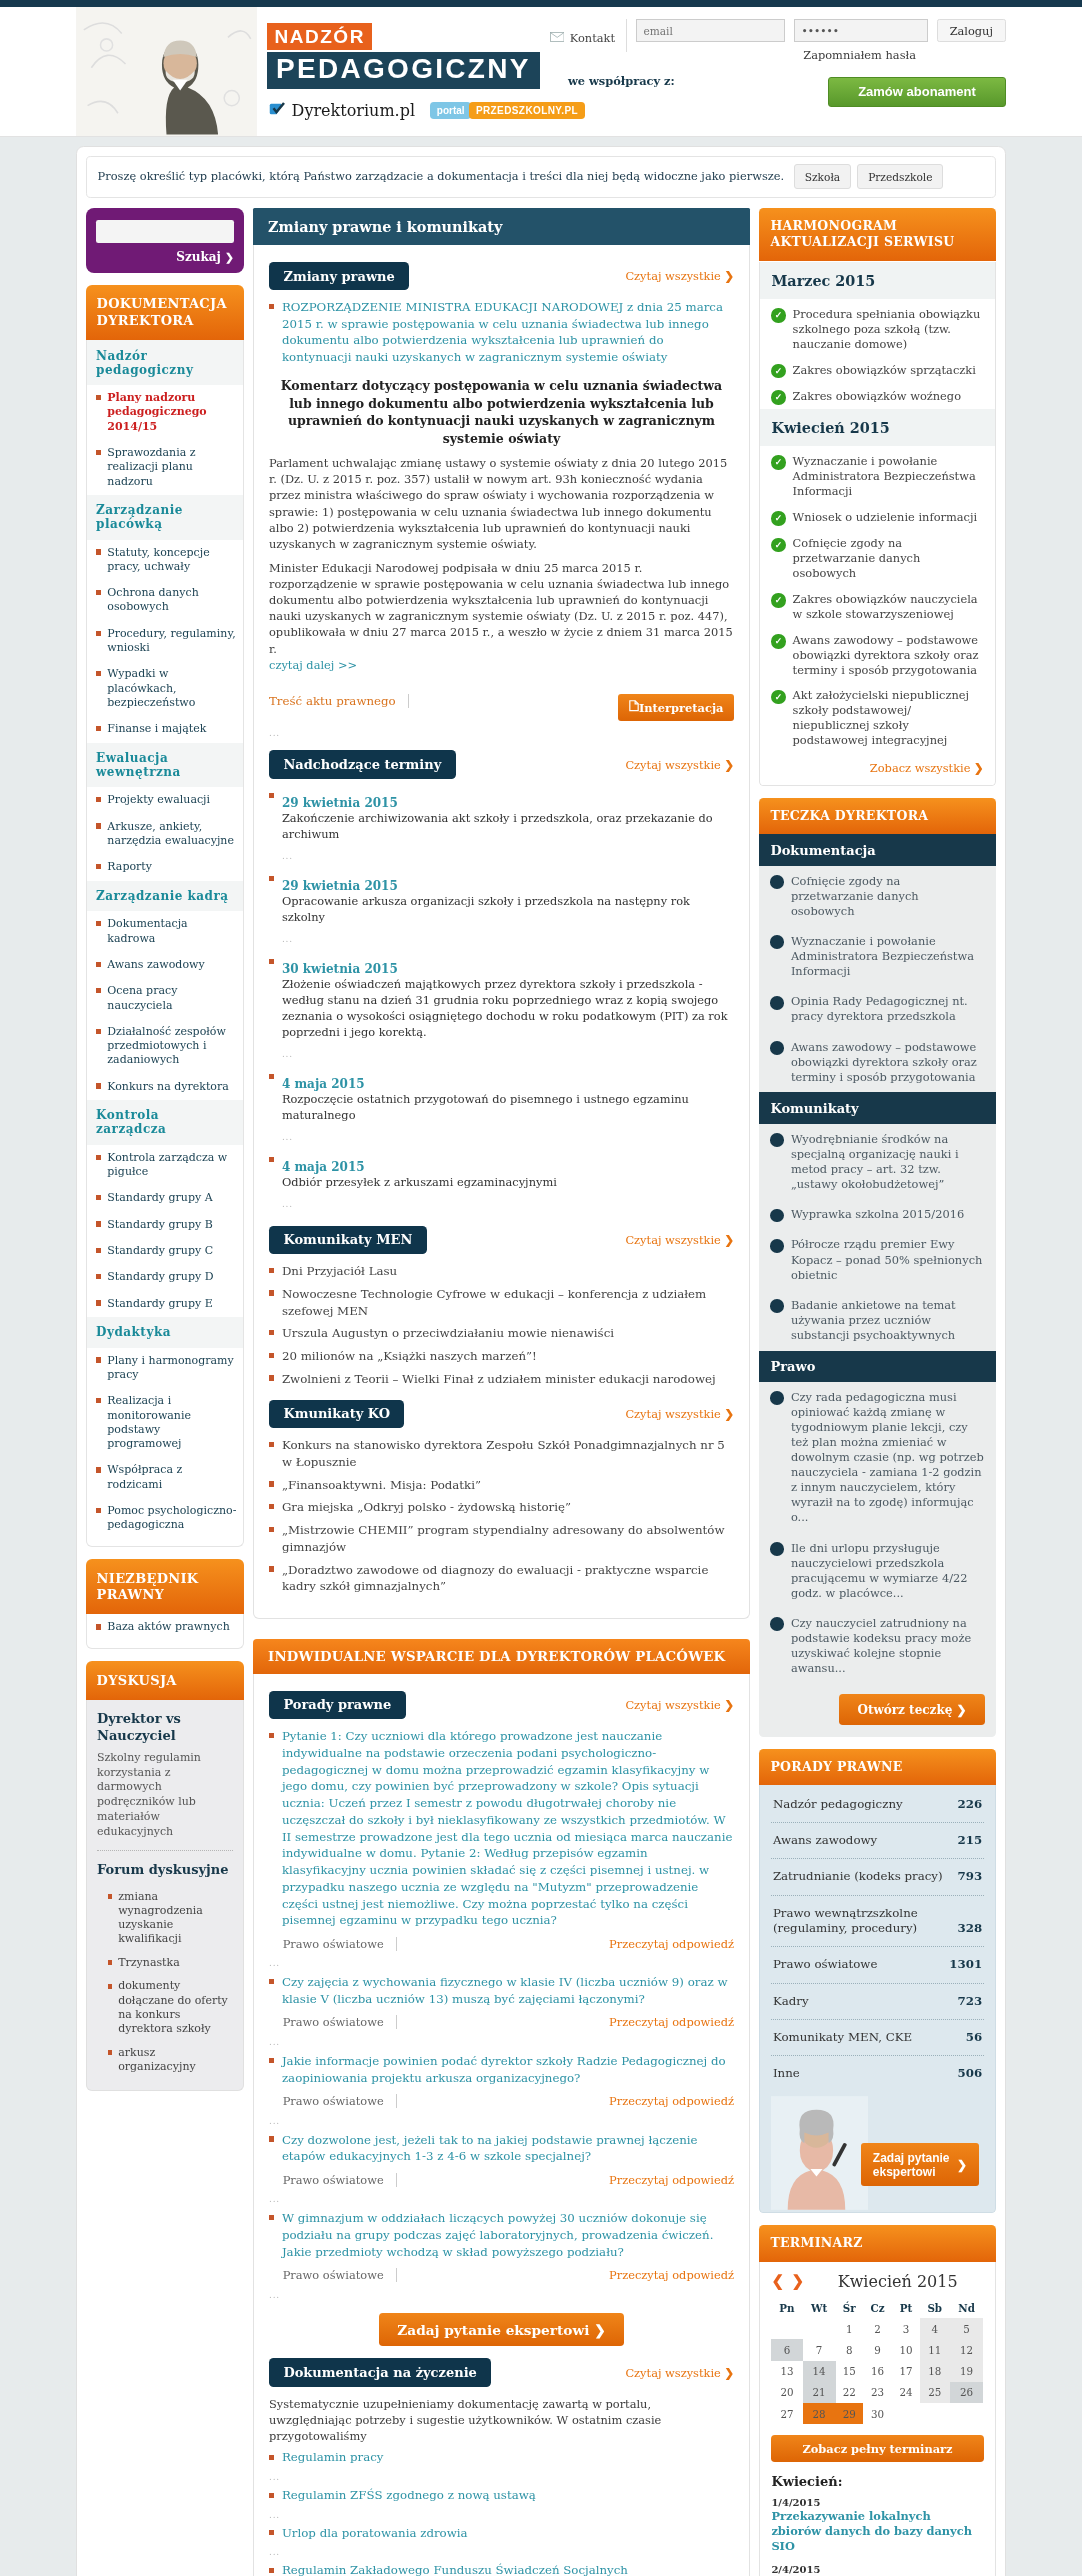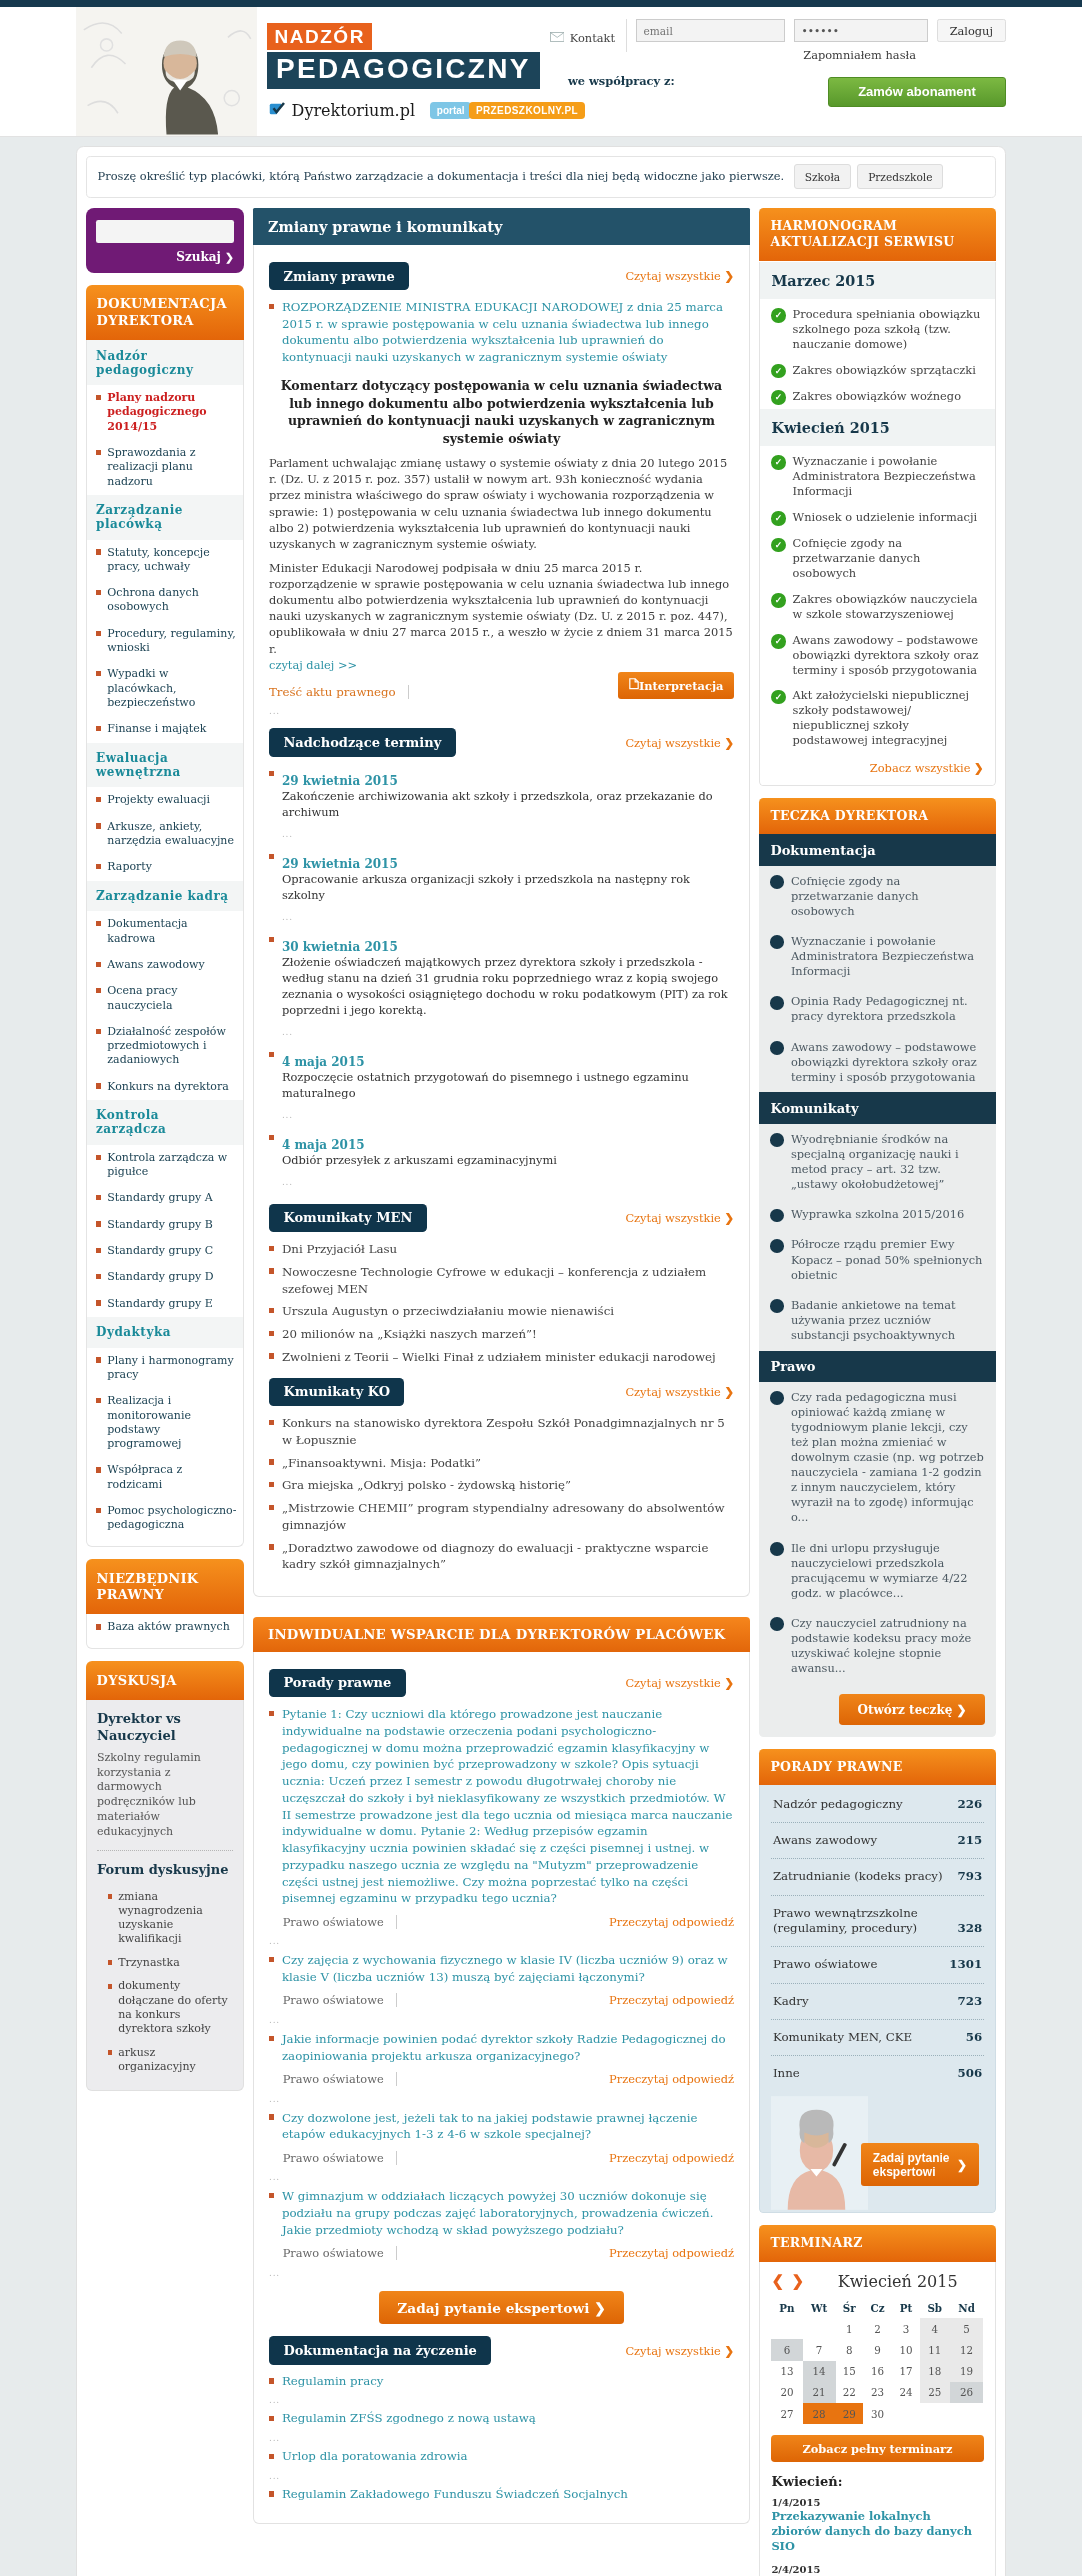--- a/index.html
+++ b/index.html
@@ -59,21 +59,21 @@
 .tab{background:#0f354b;color:#fff;font-weight:bold;font-size:13px;padding:6.8px 14.4px;border-radius:4.6px}
 .readall{color:#e87410;font-size:11.4px}
 .oar{color:#e87410;font-weight:bold}
 .bull{display:flex;margin:6px 0}
 .bull .sq{width:5.3px;height:5.3px;background:#c4552a;flex:none;margin:4.6px 7.6px 0 0}
 .teal{color:#2e93a6}
 .newslink{font-size:11.8px;line-height:1.4}
 .ctitle{font-weight:bold;text-align:center;font-size:12.5px;line-height:1.4;color:#222;margin:12px 7.6px 7.6px}
 .para{font-size:11.4px;line-height:1.42;color:#3c3c3c;margin:7.6px 0 0}
 .more{display:inline-block;margin-top:1.5px;font-size:11.4px}
-.actrow{display:flex;justify-content:space-between;align-items:flex-end;margin-top:0}
+.actrow{display:flex;justify-content:space-between;align-items:flex-start;margin-top:22px}
 .actlink{color:#d9731e;font-size:11.8px;padding-right:12px;border-right:0.8px solid #ccc}
 .interp-btn{background:linear-gradient(#f08519,#dd6505);color:#fff;font-weight:bold;font-size:11.4px;padding:6px 10.6px;border-radius:3px;display:inline-flex;align-items:center;gap:0}
 .sep{color:#b9b9b9;font-size:9px;letter-spacing:0.8px;margin:7.6px 0 1.5px}
 .ditem{margin:7.6px 0 3px}
 .ditem .dd{color:#2e93a6;font-weight:bold;font-size:12px}
 .ditem .tt{font-size:11.4px;color:#333;line-height:1.4;margin-top:1.5px}
 .obar{background:linear-gradient(#f6861c,#e2660a);border-radius:3.8px 3.8px 0 0;color:#fff;font-weight:bold;font-size:13.3px;padding:10px 15px;letter-spacing:0.2px;margin-top:20px}
 .qtext{font-size:11.8px;line-height:1.42}
 .qmeta{display:flex;justify-content:space-between;align-items:center;margin:7.6px 0 0 13.7px}
 .qcat{color:#666;font-size:11.4px;padding-right:12px;border-right:0.8px solid #ccc}
@@ -599,20 +599,21 @@
           </div>
         </div>
         <div class="askrow">
           <a class="bigbtn"><span>Zadaj pytanie ekspertowi</span> <span>❯</span></a>
         </div>
 
         <div class="tabrow">
           <span class="tab">Dokumentacja na życzenie</span>
           <a class="readall"><span>Czytaj wszystkie</span> <span class="oar">❯</span></a>
         </div>
+        <p class="para">Systematycznie uzupełnieniamy dokumentację zawartą w portalu, uwzględniając potrzeby i sugestie użytkowników. W ostatnim czasie przygotowaliśmy</p>
         <div>
           <div>
             <div class="bull">
                 <span class="sq"></span>
                 <a class="teal dzlink">Regulamin pracy</a>
               </div>
             <div class="sep">...</div>
           </div>
 
           <div>

